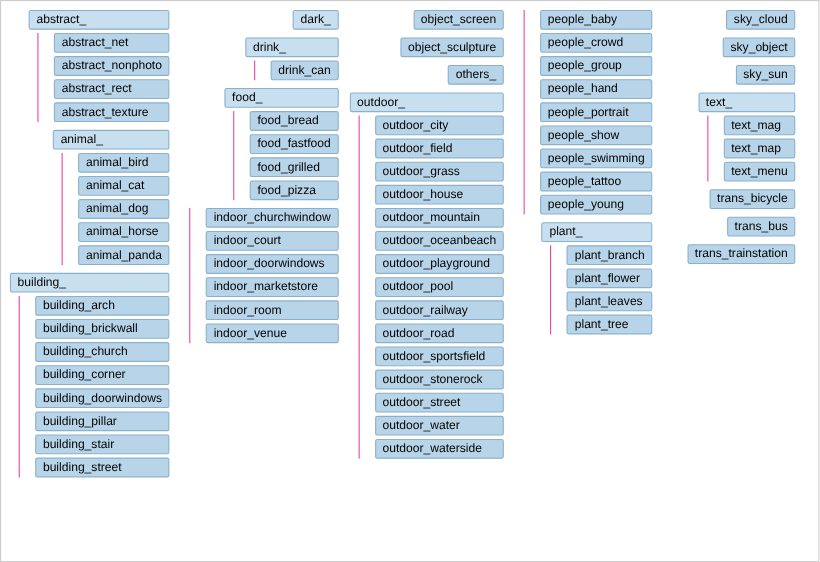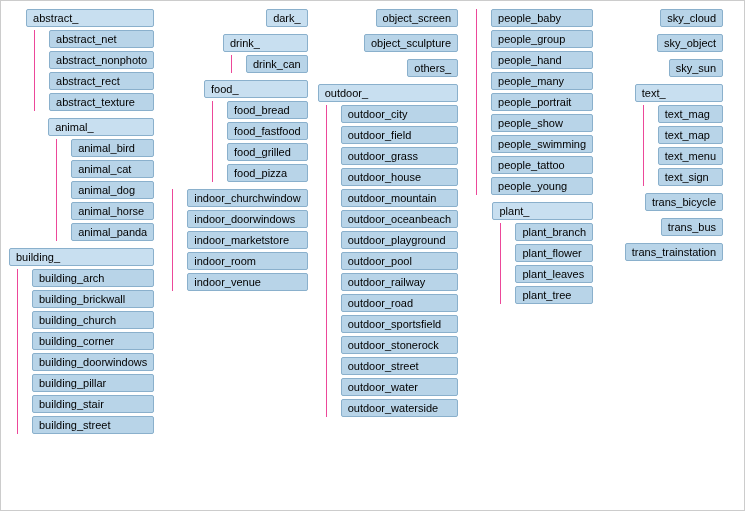--- a/index.html
+++ b/index.html
@@ -105,20 +105,21 @@
         <div class="child-group">
           <div class="tag">food_bread</div>
           <div class="tag">food_fastfood</div>
           <div class="tag">food_grilled</div>
           <div class="tag">food_pizza</div>
         </div>
       </div>
       <div class="group-block">
         <div class="child-group">
           <div class="tag">indoor_churchwindow</div>
+          <div class="tag">indoor_court</div>
           <div class="tag">indoor_doorwindows</div>
           <div class="tag">indoor_marketstore</div>
           <div class="tag">indoor_room</div>
           <div class="tag">indoor_venue</div>
         </div>
       </div>
     </div>
     <div class="column">
       <div class="group-block">
         <div class="tag">object_screen</div>
@@ -147,23 +148,23 @@
           <div class="tag">outdoor_street</div>
           <div class="tag">outdoor_water</div>
           <div class="tag">outdoor_waterside</div>
         </div>
       </div>
     </div>
     <div class="column">
       <div class="group-block">
         <div class="child-group">
           <div class="tag">people_baby</div>
+          <div class="tag">people_crowd</div>
           <div class="tag">people_group</div>
           <div class="tag">people_hand</div>
-          <div class="tag">people_many</div>
           <div class="tag">people_portrait</div>
           <div class="tag">people_show</div>
           <div class="tag">people_swimming</div>
           <div class="tag">people_tattoo</div>
           <div class="tag">people_young</div>
         </div>
       </div>
       <div class="group-block">
         <div class="tag parent">plant_</div>
         <div class="child-group">
@@ -183,21 +184,20 @@
       </div>
       <div class="group-block">
         <div class="tag">sky_sun</div>
       </div>
       <div class="group-block">
         <div class="tag parent">text_</div>
         <div class="child-group">
           <div class="tag">text_mag</div>
           <div class="tag">text_map</div>
           <div class="tag">text_menu</div>
-          <div class="tag">text_sign</div>
         </div>
       </div>
       <div class="group-block">
         <div class="tag">trans_bicycle</div>
       </div>
       <div class="group-block">
         <div class="tag">trans_bus</div>
       </div>
       <div class="group-block">
         <div class="tag">trans_trainstation</div>

